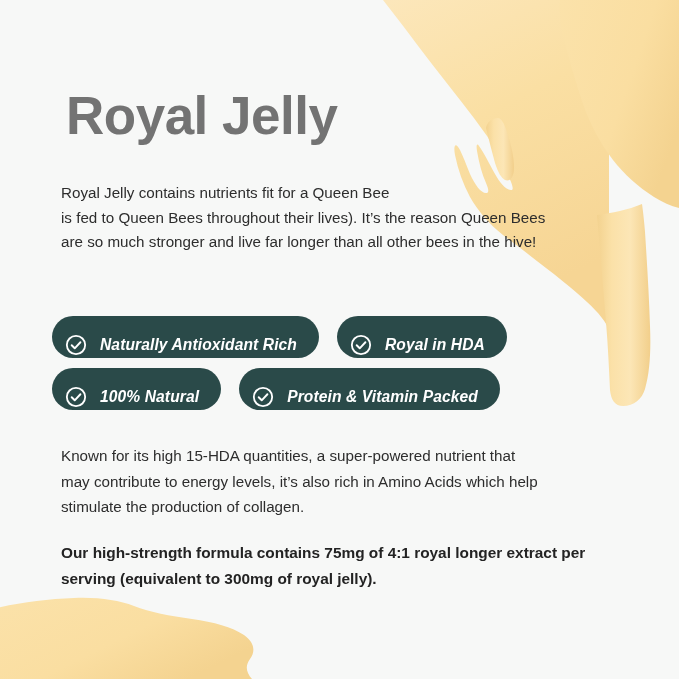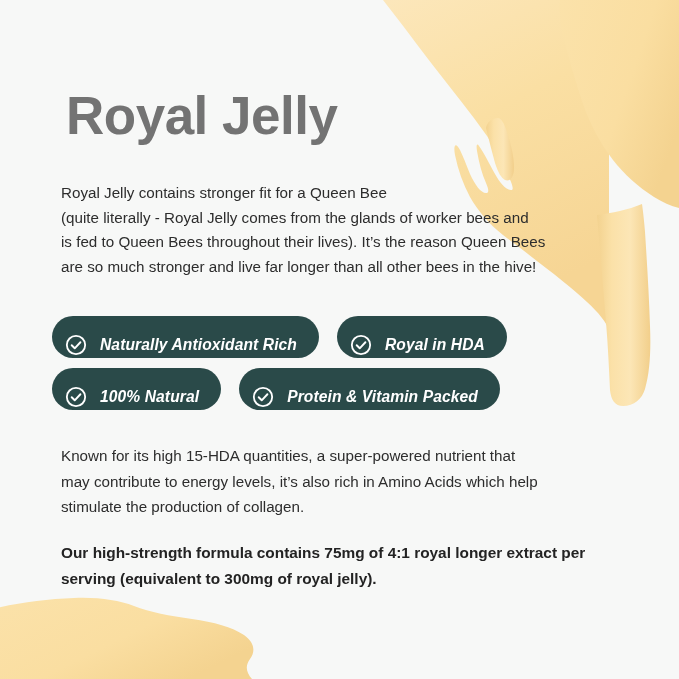--- a/index.html
+++ b/index.html
@@ -216,22 +216,21 @@
              C 245,666 246,672 252,679
              L -20,679
              Z"></path>
   </svg>
 
   <div class="content">
 
     <h1 class="title">Royal Jelly</h1>
 
     <p class="intro">
-      <span class="ln">Royal Jelly contains stronger fit for a Queen Bee</span>
-      <span class="ln">(quite literally - Royal Jelly comes from the glands of worker bees and</span>
+      <span class="ln">Royal Jelly contains nutrients fit for a Queen Bee</span>
       <span class="ln">is fed to Queen Bees throughout their lives). It’s the reason Queen Bees</span>
       <span class="ln">are so much stronger and live far longer than all other bees in the hive!</span>
     </p>
 
     <div class="badges">
 
       <div class="badge-row">
         <div class="badge">
           <svg class="check-icon" viewBox="0 0 24 24" xmlns="http://www.w3.org/2000/svg">
             <circle cx="12" cy="12" r="10" fill="none" stroke="#FFFFFF" stroke-width="2"></circle>

